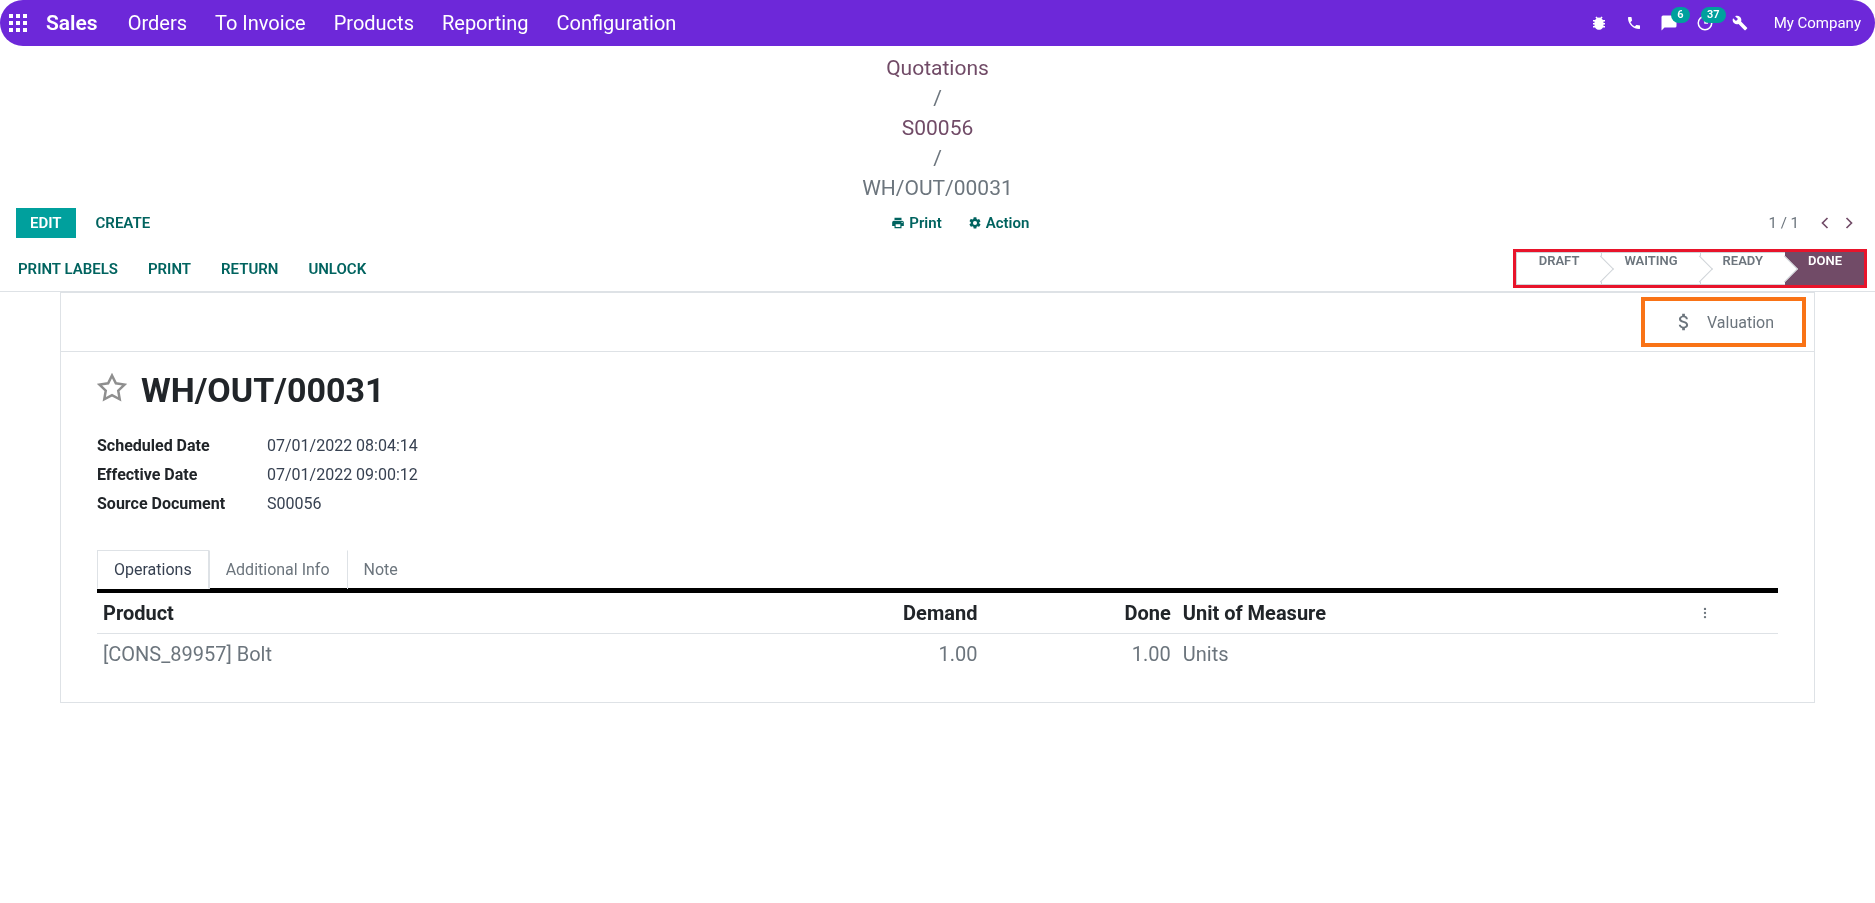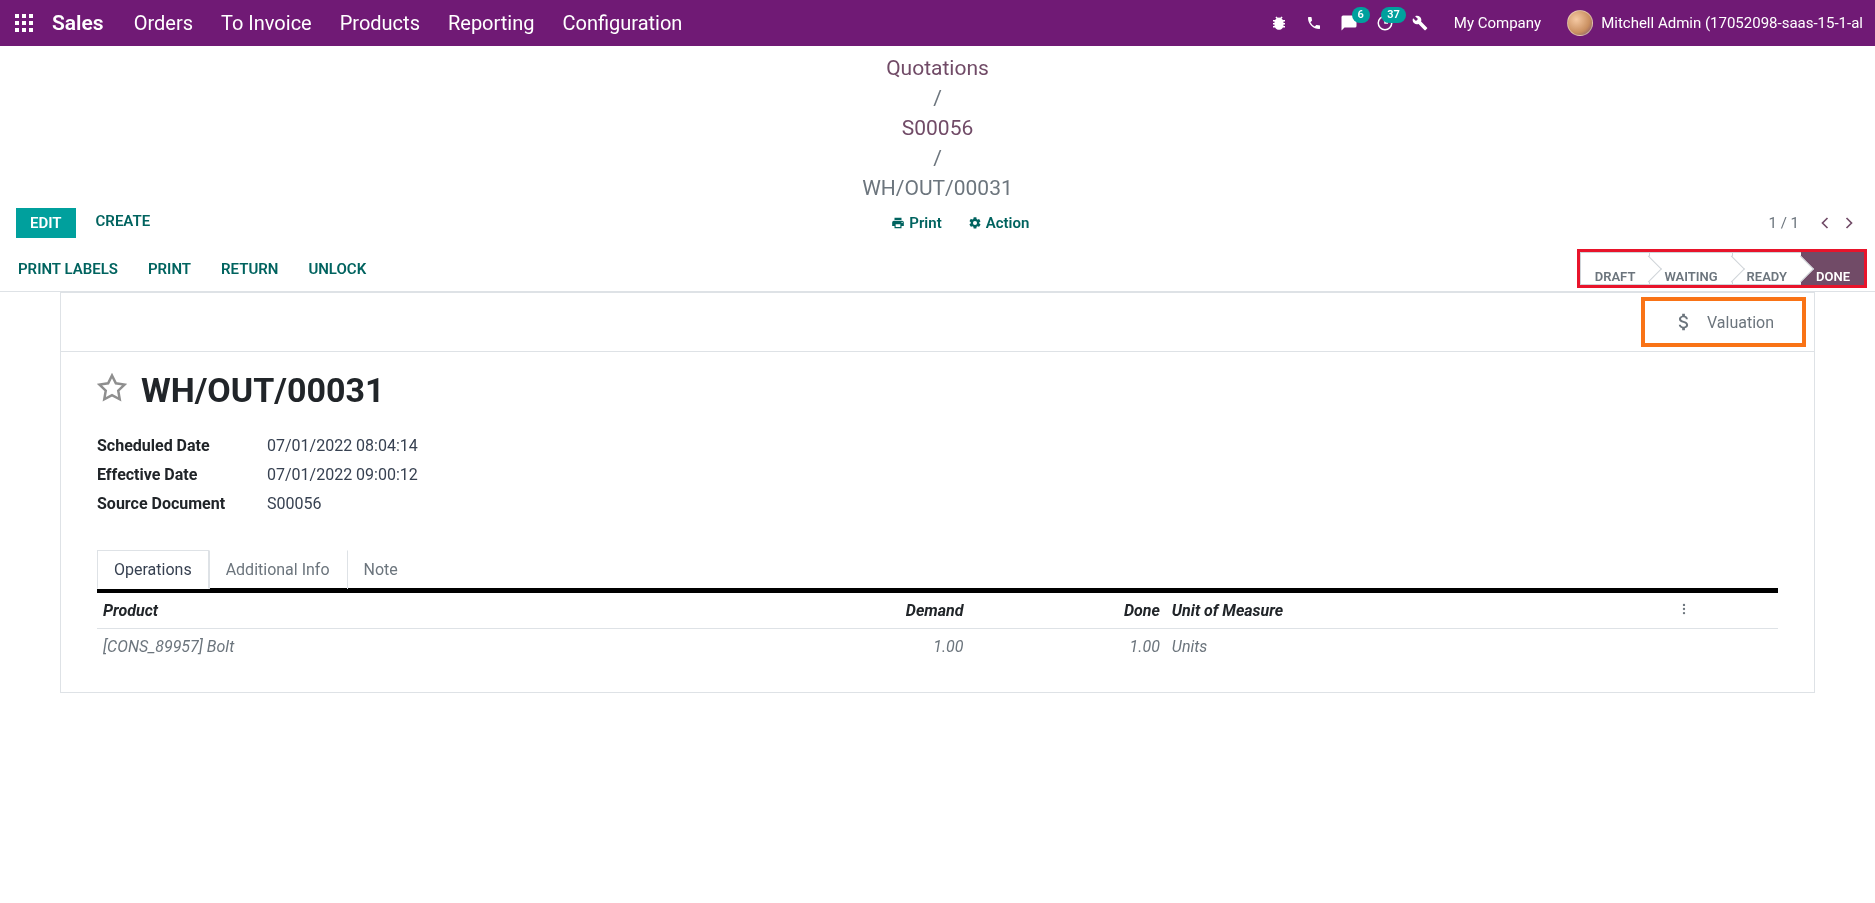--- a/index.html
+++ b/index.html
@@ -1,19 +1,19 @@
 <!DOCTYPE html>
 <html><head>
 <meta charset="utf-8">
 <style>
 * { margin: 0; padding: 0; box-sizing: border-box; font-family: -apple-system, BlinkMacSystemFont, "Segoe UI", Roboto, sans-serif; }
 body { background: #ffffff; color: #212529; overflow-x: hidden; }
 
 
-.navbar { background: #701a75; color: #fff; display: flex; align-items: center; height: 46px; padding: 0 12px; }
+.navbar { background: #6d28d9; color: #fff; display: flex; align-items: center; height: 46px; padding: 0 6px; border-radius: 23px; }
 .navbar .apps { width: 24px; height: 24px; margin-right: 16px; display: flex; align-items: center; justify-content: center; cursor: pointer;}
 .apps svg { fill: #fff; }
 .navbar .brand { font-size: 21px; font-weight: 600; margin-right: 30px; }
 .navbar .menu { display: flex; gap: 28px; }
 .navbar .menu a { color: #fff; text-decoration: none; font-size: 20px; cursor: pointer; }
 .navbar .spacer { flex: 1; }
 .navbar .systray { display: flex; align-items: center; gap: 18px; }
 .navbar .systray .icon-wrap { position: relative; display: flex; align-items: center; cursor: pointer; }
 .navbar .systray svg { fill: #fff; }
 .badge { position: absolute; top: -7px; right: -12px; background: #00a09d; color: #fff; font-size: 11px; font-weight: 600; border-radius: 10px; padding: 1px 6px; line-height: 14px; }
@@ -22,37 +22,37 @@
 .avatar { width: 26px; height: 26px; border-radius: 50%; background: radial-gradient(circle at 35% 35%, #f5c9a3 0%, #c98f60 60%, #714b67 100%); border: 1px solid rgba(255,255,255,.4); flex-shrink: 0; }
 
 
 .control-panel { padding: 10px 16px 0 16px; }
 .breadcrumb { font-size: 21px; margin-bottom: 8px; display: flex; align-items: center; flex-wrap: wrap; gap: 6px; flex-direction: column;}
 .breadcrumb a { color: #714b67; text-decoration: none; cursor: pointer; }
 .breadcrumb .sep { color: #6c757d; }
 .breadcrumb .current { color: #6c757d; }
 
 .cp-row { display: flex; align-items: center; margin-bottom: 8px; gap: 4px;}
-.cp-left { display: flex; align-items: flex-start; gap: 18px; }
+.cp-left { display: flex; align-items: center; gap: 18px; }
 .btn-edit { background: #00a09d; color: #fff; border: none; padding: 6px 14px; font-size: 15px; font-weight: 600; cursor: pointer; }
 .btn-link { background: none; border: none; color: #00635f; font-size: 15px; font-weight: 600; cursor: pointer; padding: 4px 2px;}
 .cp-center { flex: 1; display: flex; justify-content: center; gap: 22px; }
 .cp-center .btn-link svg { vertical-align: -2px; margin-right: 4px; fill: #00635f;}
 .cp-right { display: flex; align-items: center; gap: 16px; color: #6c757d; font-size: 15px;}
 .pager-arrows { display: flex; gap: 4px; }
 .pager-arrows .arrow { color: #714b67; cursor: pointer; display:flex; align-items:center;}
 .pager-arrows svg { stroke: #714b67; stroke-width: 2; fill: none; }
 
 
 .actions-row { display: flex; align-items: stretch; border-bottom: 1px solid #dee2e6; padding-left: 16px; padding-right: 4px; height: 46px; }
 .actions-left { display: flex; align-items: center; gap: 26px; }
 .actions-left .btn-link { font-size: 15px; font-weight: 600; color: #00635f; }
 .actions-spacer { flex: 1; }
 .status-bar { display: flex; align-items: stretch; border: 3px solid #e8142b; margin: 3px 4px 3px 0;}
-.status { display: flex; align-items: flex-end; padding: 0 14px; font-size: 13px; font-weight: 600; color: #6c757d; position: relative; background: #fff; border: 1px solid #cfd4d9; border-right: none; cursor:default;}
+.status { display: flex; align-items: flex-start; padding: 0 22px; font-size: 13px; font-weight: 600; color: #6c757d; position: relative; background: #fff; border: 1px solid #cfd4d9; border-right: none; cursor:default;}
 .status:first-child{border-left:1px solid #cfd4d9;}
 .status::after { content: ""; position: absolute; right: -9px; top: 50%; transform: translateY(-50%) rotate(45deg); width: 18px; height: 18px; background: inherit; border-top: 1px solid #cfd4d9; border-right: 1px solid #cfd4d9; z-index: 1;}
 .status:last-child::after{display:none;}
 .status.done { background: #714b67; color: #fff; border-color:#714b67;}
 .status span{position:relative;z-index:2;}
 
 
 .sheet-wrap { padding: 0 60px; }
 .sheet { border: 1px solid #dee2e6; background:#fff;}
 .button-box { display: flex; justify-content: flex-end; border-bottom: 1px solid #dee2e6; min-height: 56px;}
@@ -71,21 +71,21 @@
 .field .value.link { color: #017e84; cursor:pointer; }
 
 
 .tabs { display: flex; border-bottom: 5px solid #000000; }
 .tab { padding: 9px 16px; font-size: 16px; color: #6c757d; border: 1px solid transparent; border-bottom: none; cursor: pointer; position:relative; top:1px;}
 .tab.active { color: #374151; border-color: #dee2e6; background:#fff; border-bottom:1px solid #fff;}
 .tab.mid,.tab.last{border-left:1px solid #dee2e6;}
 
 
 table.list { width: 100%; border-collapse: collapse; margin-top: 0; }
-table.list th, table.list td { text-align: left; padding: 8px 6px; font-size: 16px; font-style: italic; }
+table.list th, table.list td { text-align: left; padding: 8px 6px; font-size: 20px; }
 table.list th { font-weight: 700; border-bottom: 1px solid #dee2e6;}
 table.list th.right, table.list td.right { text-align: right; }
 table.list td { color: #6c757d; }
 .kebab { text-align:right; padding-right:4px;}
 .kebab svg{fill:#6c757d;}
 </style>
 </head>
 <body>
 
 <div class="navbar">
@@ -135,24 +135,20 @@
           <path d="M12 22a10 10 0 110-20 10 10 0 010 20zm0-2a8 8 0 100-16 8 8 0 000 16z"></path>
         </svg>
       <span class="badge">37</span>
     </div>
     <div class="icon-wrap">
       <svg width="16" height="16" viewBox="0 0 24 24">
           <path d="M22.7 19l-9.1-9.1c.9-2.3.4-5-1.5-6.9-2-2-5-2.4-7.4-1.3L9 6 6 9 1.6 4.7C.4 7.1.9 10.1 2.9 12.1c1.9 1.9 4.6 2.4 6.9 1.5l9.1 9.1c.4.4 1 .4 1.4 0l2.3-2.3c.5-.4.5-1.1.1-1.4z"></path>
         </svg>
     </div>
     <div class="company">My Company</div>
-    <div class="user">
-      <div class="avatar"></div>
-      <span>Mitchell Admin (17052098-saas-15-1-al</span>
-    </div>
   </div>
 </div>
 
 <div class="control-panel">
   <div class="breadcrumb">
     <a>Quotations</a>
     <span class="sep">/</span>
     <a>S00056</a>
     <span class="sep">/</span>
     <span class="current">WH/OUT/00031</span>

